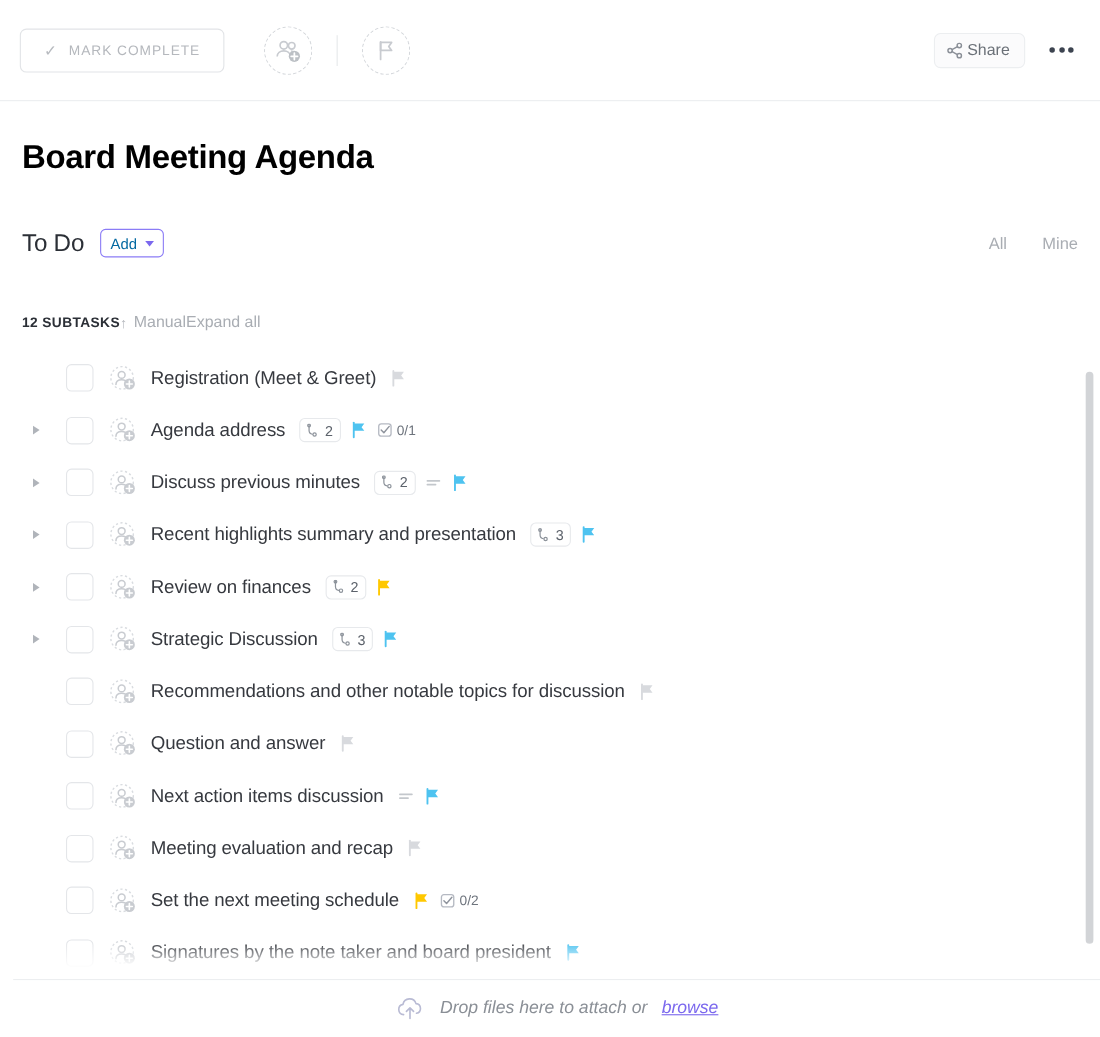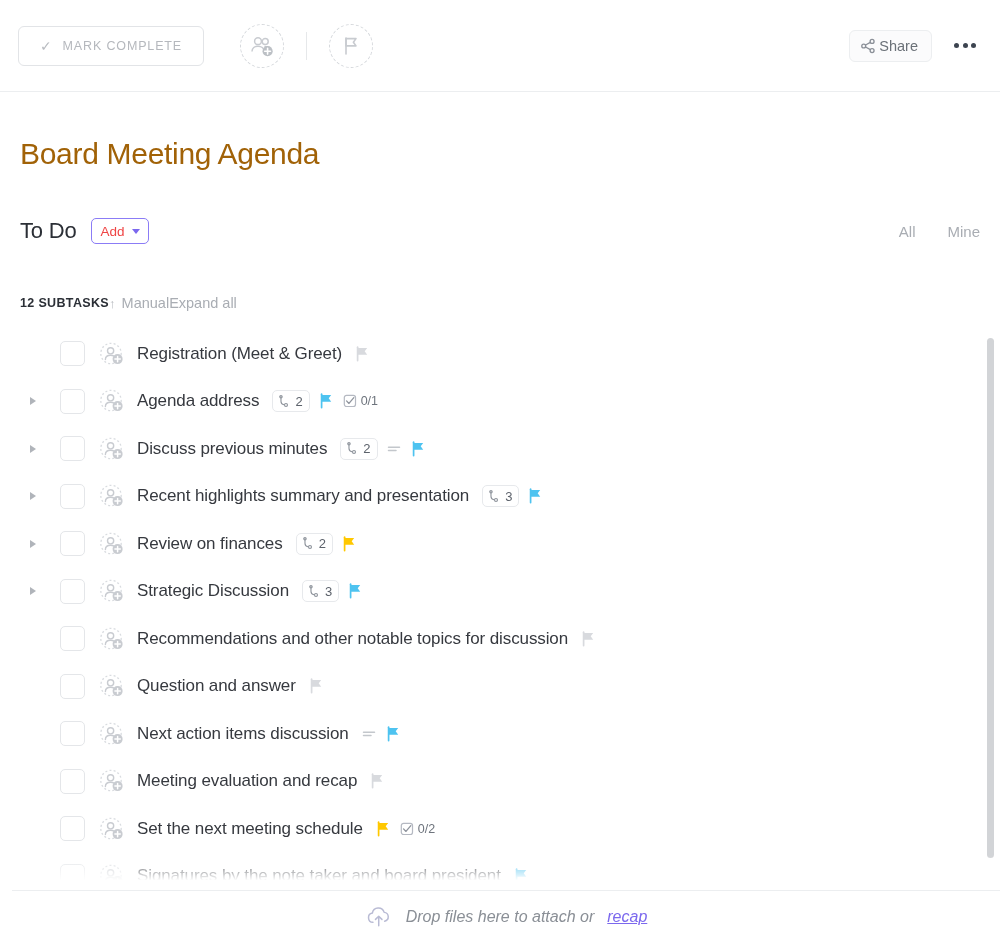--- a/index.html
+++ b/index.html
@@ -87,24 +87,24 @@
   }
   .ellipsis-btn i {
     width: 5px; height: 5px; border-radius: 50%;
     background: #3d4450; display: block;
   }
 
   
   .body { padding: 0 20px 0 20px; position: relative; }
   .title {
     font-size: 30px;
-    color: #a16207;
-    font-weight: 400;
+    color: #000000;
+    font-weight: 700;
     letter-spacing: -0.3px;
-    margin: 44px 0 0 0;
+    margin: 34px 0 0 0;
     padding: 0;
     line-height: 1.2;
   }
   .status-row {
     display: flex;
     align-items: center;
     margin-top: 44px;
     height: 30px;
   }
   .status-name {
@@ -115,21 +115,21 @@
   }
   .add-btn {
     margin-left: 15px;
     display: inline-flex;
     align-items: center;
     gap: 7px;
     height: 26px;
     padding: 0 8px;
     border: 1px solid #8b7cf6;
     border-radius: 5px;
-    color: #ef4444;
+    color: #0369a1;
     font-size: 13.5px;
     background: #fff;
     cursor: pointer;
   }
   .caret-down {
     width: 0; height: 0;
     border-left: 4.5px solid transparent;
     border-right: 4.5px solid transparent;
     border-top: 5px solid #7b68ee;
     display: inline-block;
@@ -688,15 +688,15 @@
 
   <div class="scrollbar"></div>
   <div class="fade"></div>
 
   <div class="attach-bar">
     <svg width="28" height="24" viewBox="0 0 30 26">
       <path d="M8.4 18.8a5.1 5.1 0 0 1-.6-10.1 6.6 6.6 0 0 1 12.8-.7 4.8 4.8 0 0 1 .5 9.5" fill="none" stroke="#b9bbd4" stroke-width="1.6" stroke-linecap="round" stroke-linejoin="round"></path>
       <path d="M14.7 22.6v-10M11.2 15.6l3.5-3.4 3.5 3.4" fill="none" stroke="#b9bbd4" stroke-width="1.6" stroke-linecap="round" stroke-linejoin="round"></path>
     </svg>
     <span class="attach-text">Drop files here to attach or</span>
-    <span class="browse-link">recap</span>
+    <span class="browse-link">browse</span>
   </div>
 </div>
 
 </body></html>

